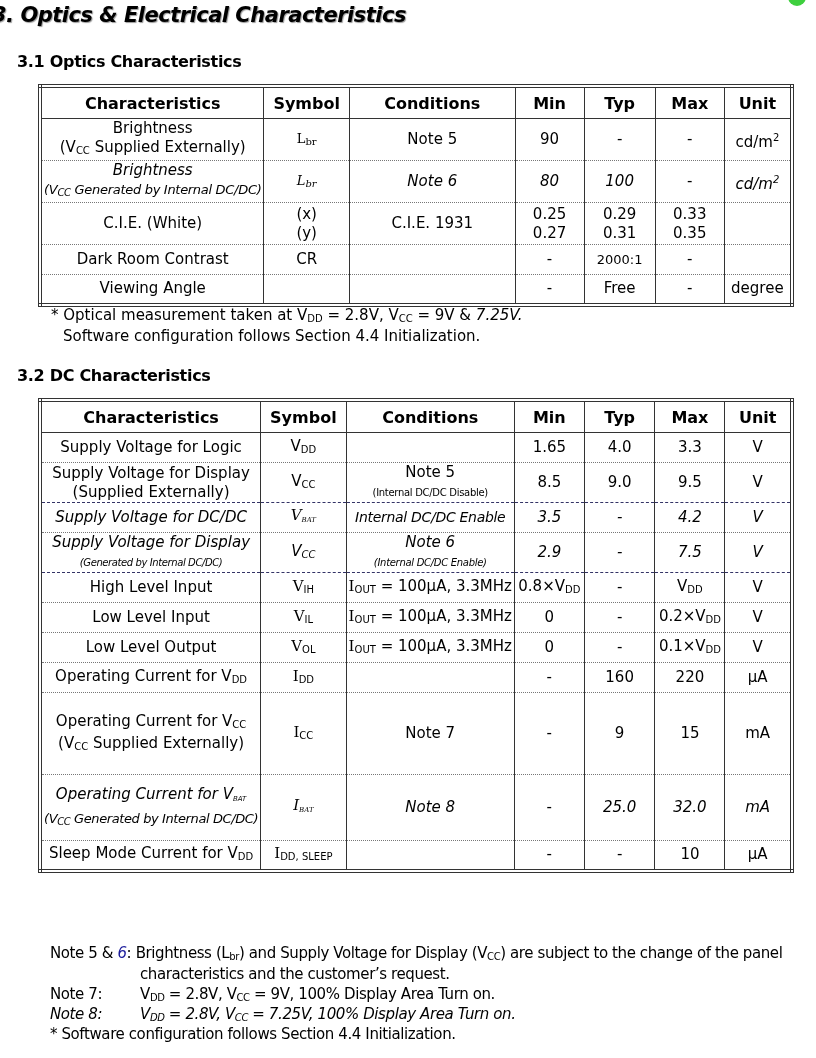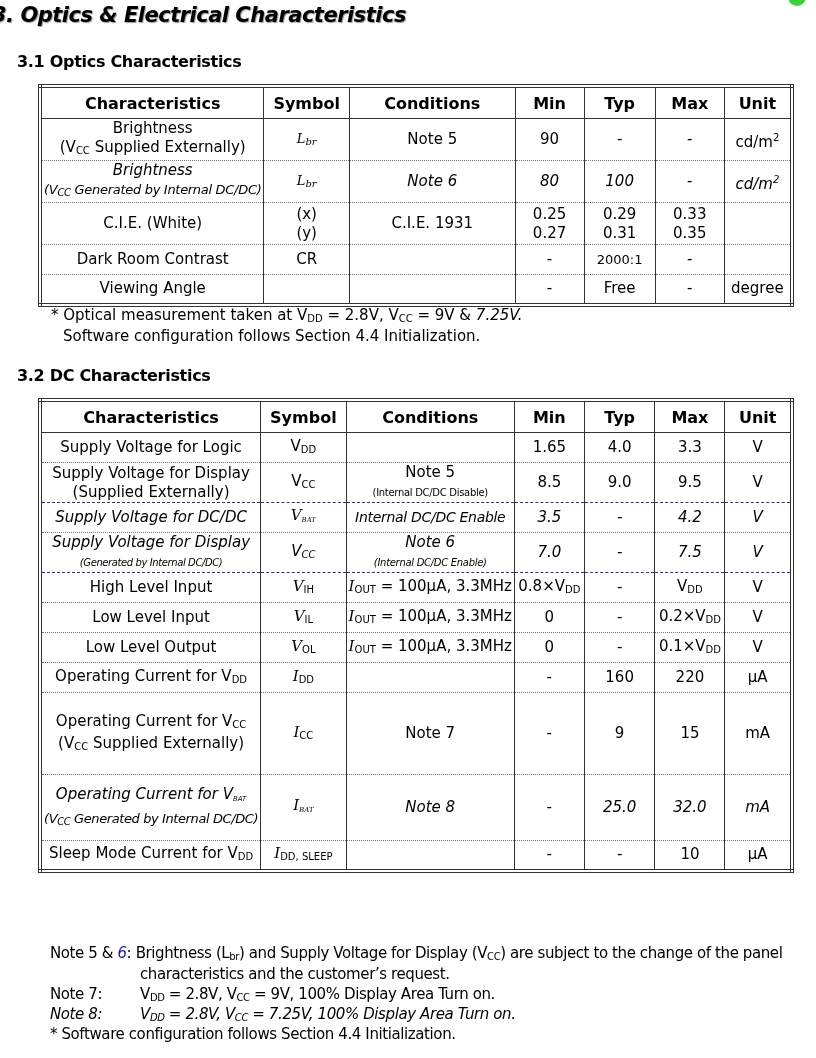--- a/index.html
+++ b/index.html
@@ -12,21 +12,21 @@
   table.spec { position:absolute; left:38px; border-collapse:collapse; border:4px double #333; font-size:15px; }
   table.spec th, table.spec td { border-left:1px solid #333; border-right:1px solid #333; text-align:center; padding:0 2px; line-height:19px; white-space:nowrap; }
   table.spec th { font-weight:bold; border-bottom:1px solid #333; font-size:16px; height:30px; }
   table.spec td { border-top:1px dotted #777; }
   table.spec tr.first td { border-top:none; }
   .it { font-style:italic; }
   .cond-it { font-style:italic; font-size:14px; letter-spacing:-0.3px; }
   .small { font-size:13px; }
   sub.s { font-size:10px; vertical-align:-2px; }
   sup.s { font-size:10px; }
-  .serif { font-family:"DejaVu Serif", serif;font-style:italic; }
+  .serif { font-family:"DejaVu Serif", serif; }
   .note { position:absolute; font-size:15px; white-space:nowrap; }
   .blue-dash td { border-top:1px dashed #336 !important; }
 </style>
 </head>
 <body>
 
 <div class="corner-dot"></div>
 <div class="h1">3. Optics &amp; Electrical Characteristics</div>
 <div class="h2" style="top:52px">3.1 Optics Characteristics</div>
 
@@ -147,21 +147,21 @@
     <td class="cond-it">Internal DC/DC Enable</td>
     <td>3.5</td>
     <td>-</td>
     <td>4.2</td>
     <td>V</td>
   </tr>
   <tr class="it" style="height:40px; border-bottom:1px dashed #336">
     <td>Supply Voltage for Display<br><span style="font-size:10px;letter-spacing:-0.4px">(Generated by Internal DC/DC)</span></td>
     <td>V<sub class="s">CC</sub></td>
     <td>Note 6<br><span style="font-size:10px;letter-spacing:-0.3px">(Internal DC/DC Enable)</span></td>
-    <td>7.0</td>
+    <td>2.9</td>
     <td>-</td>
     <td>7.5</td>
     <td>V</td>
   </tr>
   <tr style="height:30px">
     <td>High Level Input</td>
     <td><span class="serif">V</span><sub class="s">IH</sub></td>
     <td style="text-align:left"><span class="serif">I</span><sub class="s">OUT</sub> = 100µA, 3.3MHz</td>
     <td>0.8×V<sub class="s">DD</sub></td>
     <td>-</td>

